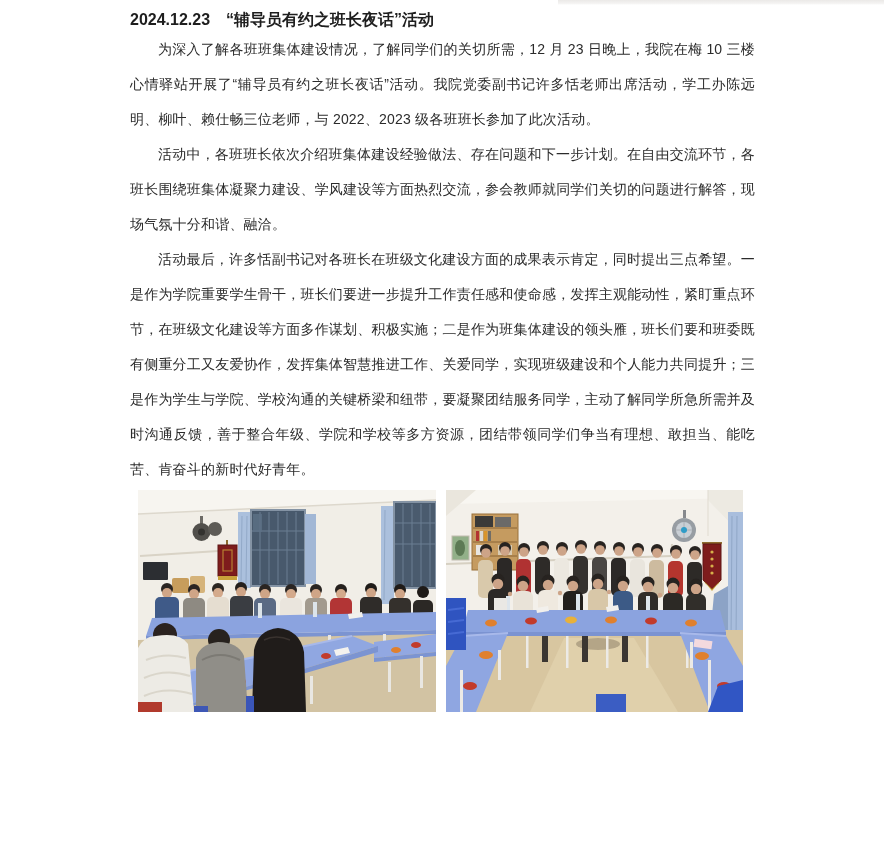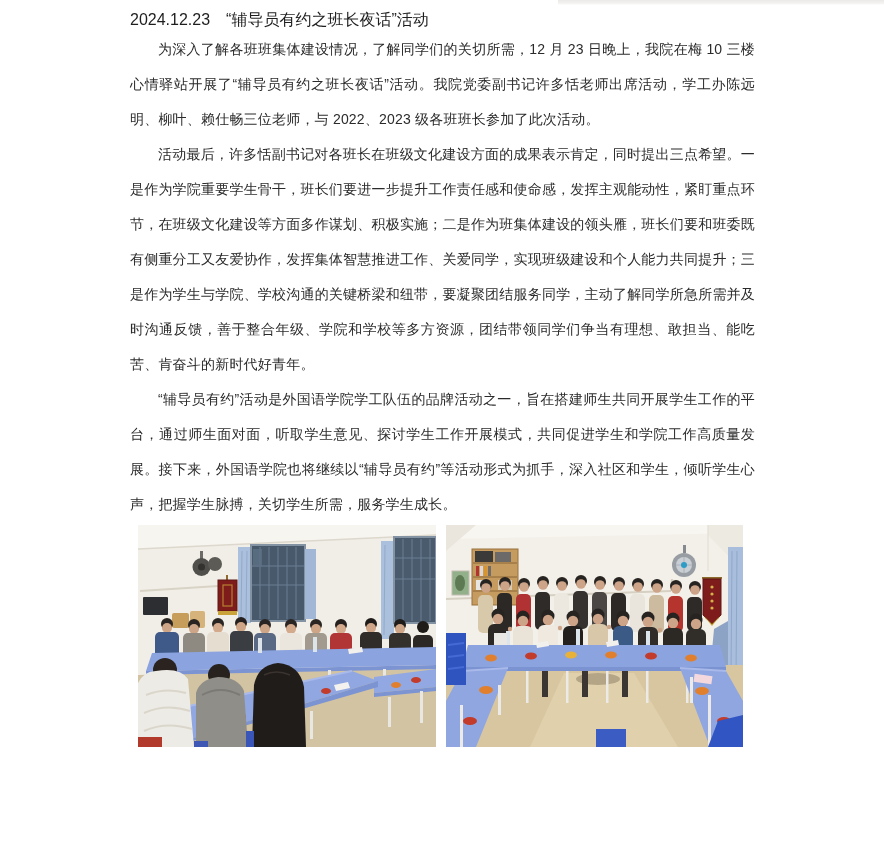--- a/index.html
+++ b/index.html
@@ -8,41 +8,41 @@
     font-family:"Liberation Sans","DejaVu Sans",sans-serif;
     position:relative;
   }
   .top-artifact{
     position:absolute;top:0;right:0;width:326px;height:5px;
     background:linear-gradient(180deg,#e7e5e3 0%,#f3f2f1 70%,#ffffff 100%);
     opacity:.85;
   }
   .article{padding:8px 129px 0 130px;}
   .title{
-    font-size:16px;font-weight:normal;color:#1e1e1e;
+    font-size:16px;font-weight:bold;color:#1e1e1e;
     line-height:24px;margin:0;white-space:pre-wrap;
   }
   .para{
     font-size:14px;color:#2b2b2b;line-height:35px;margin:0;
     text-align:justify;text-indent:2em;letter-spacing:0.2px;
   }
   .photo-row{display:flex;gap:10px;margin:3px 0 0 8px;}
   .photo{display:block;width:298px;height:222px;background:#f1eee7;}
   .photo.right{width:297px;}
 </style>
 </head>
 <body>
 
 <div class="top-artifact"></div>
 
 <main class="article">
   <h1 class="title">2024.12.23　“辅导员有约之班长夜话”活动</h1>
   <p class="para">为深入了解各班班集体建设情况，了解同学们的关切所需，12 月 23 日晚上，我院在梅 10 三楼心情驿站开展了“辅导员有约之班长夜话”活动。我院党委副书记许多恬老师出席活动，学工办陈远明、柳叶、赖仕畅三位老师，与 2022、2023 级各班班长参加了此次活动。</p>
+  <p class="para">活动中，各班班长依次介绍班集体建设经验做法、存在问题和下一步计划。在自由交流环节，各班长围绕班集体凝聚力建设、学风建设等方面热烈交流，参会教师就同学们关切的问题进行解答，现场气氛十分和谐、融洽。</p>
   <p class="para">活动最后，许多恬副书记对各班长在班级文化建设方面的成果表示肯定，同时提出三点希望。一是作为学院重要学生骨干，班长们要进一步提升工作责任感和使命感，发挥主观能动性，紧盯重点环节，在班级文化建设等方面多作谋划、积极实施；二是作为班集体建设的领头雁，班长们要和班委既有侧重分工又友爱协作，发挥集体智慧推进工作、关爱同学，实现班级建设和个人能力共同提升；三是作为学生与学院、学校沟通的关键桥梁和纽带，要凝聚团结服务同学，主动了解同学所急所需并及时沟通反馈，善于整合年级、学院和学校等多方资源，团结带领同学们争当有理想、敢担当、能吃苦、肯奋斗的新时代好青年。</p>
-  <p class="para">“辅导员有约”活动是外国语学院学工队伍的品牌活动之一，旨在搭建师生共同开展学生工作的平台，通过师生面对面，听取学生意见、探讨学生工作开展模式，共同促进学生和学院工作高质量发展。接下来，外国语学院也将继续以“辅导员有约”等活动形式为抓手，深入社区和学生，倾听学生心声，把握学生脉搏，关切学生所需，服务学生成长。</p>
 
   <div class="photo-row">
 
     <svg class="photo left" viewBox="0 0 298 222" role="img">
       <g>
         <rect x="0" y="0" width="298" height="222" fill="#f1eee7"></rect>
         <polygon points="0,0 298,0 298,10 0,24" fill="#f7f5f0"></polygon>
         <line x1="0" y1="24" x2="298" y2="10" stroke="#ddd8cd" stroke-width="1.5"></line>
         <line x1="2" y1="66" x2="96" y2="60" stroke="#d9d3c6" stroke-width="2"></line>
         <rect x="5" y="72" width="25" height="18" rx="1" fill="#2c2e32"></rect>

